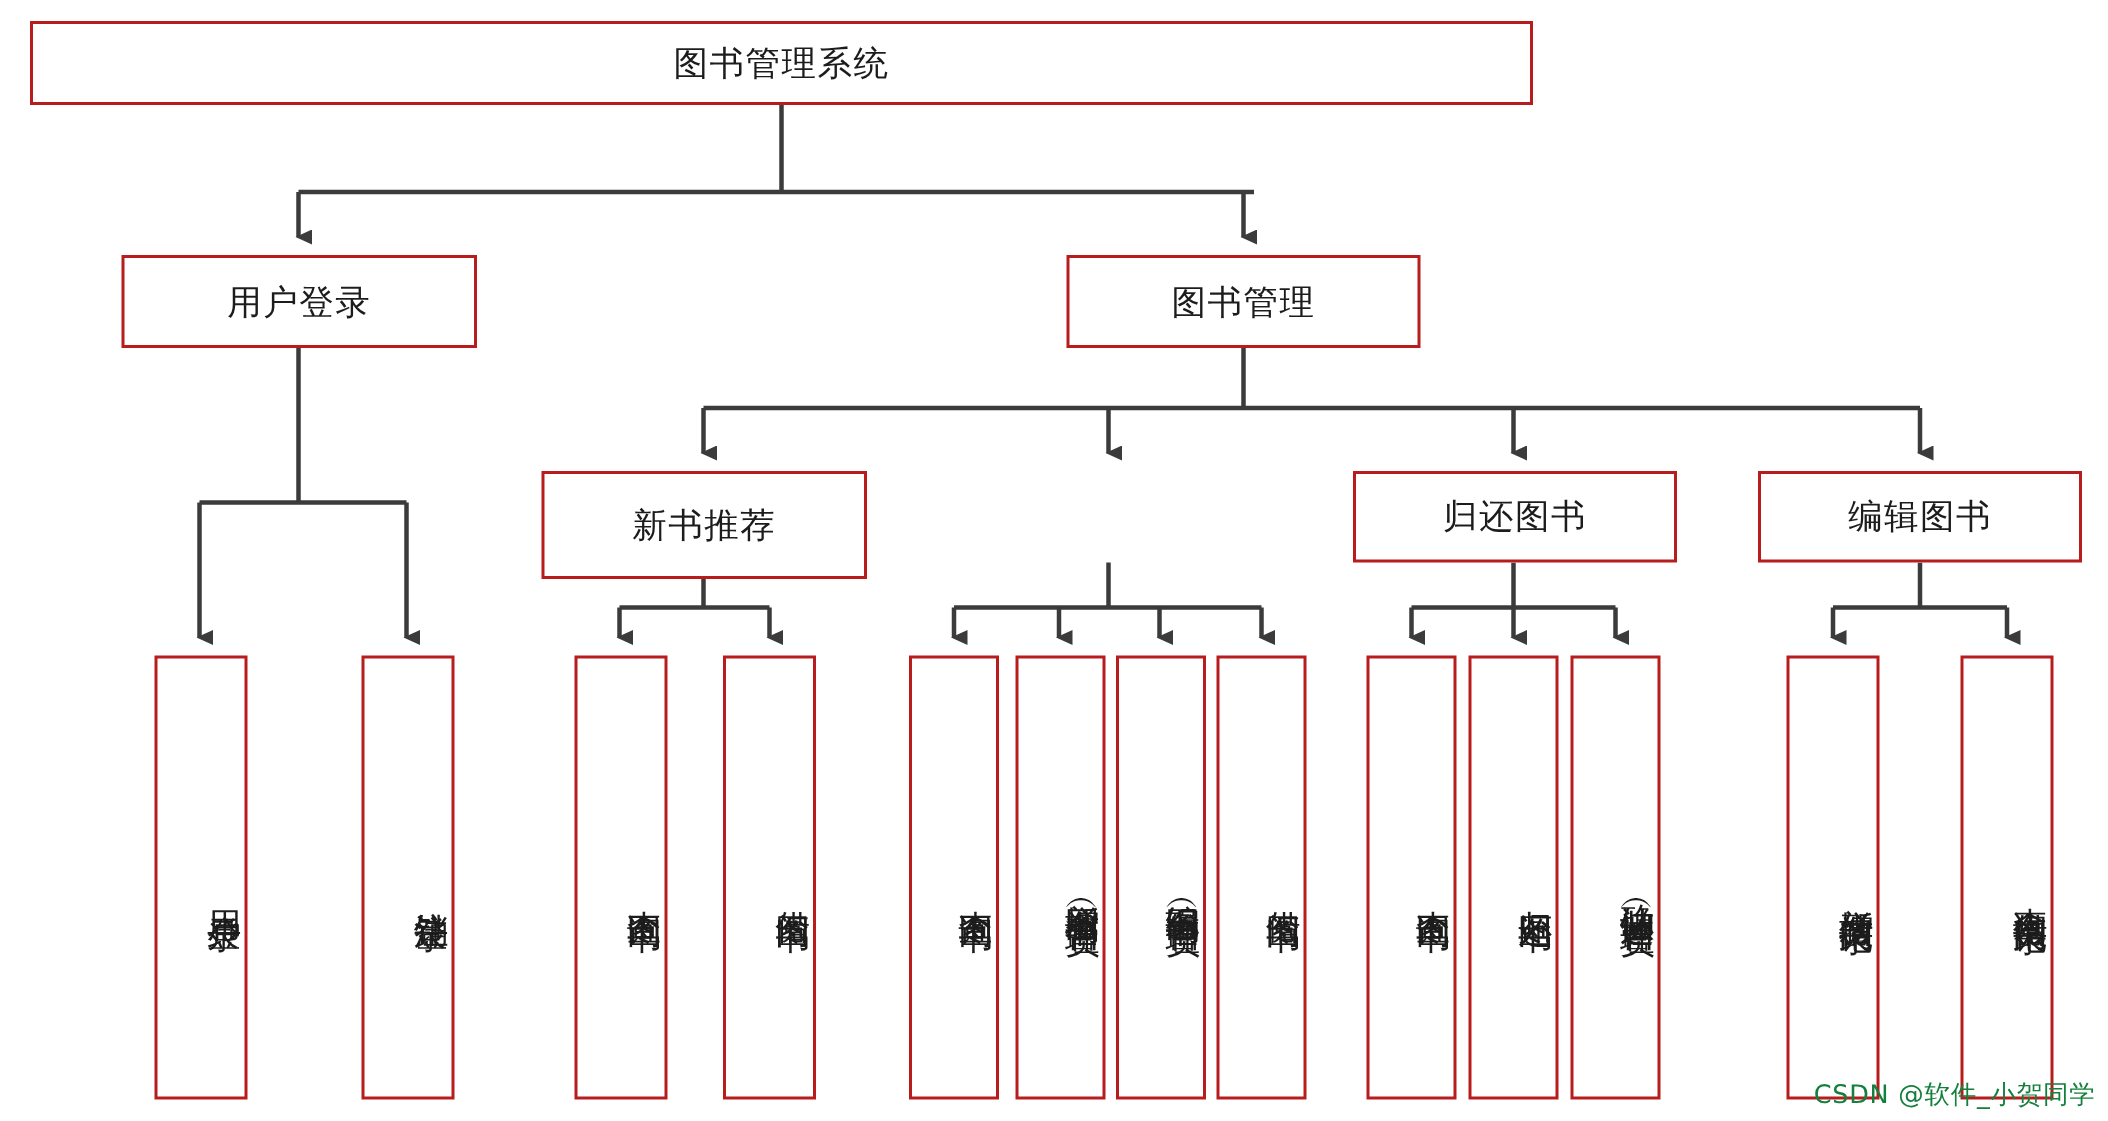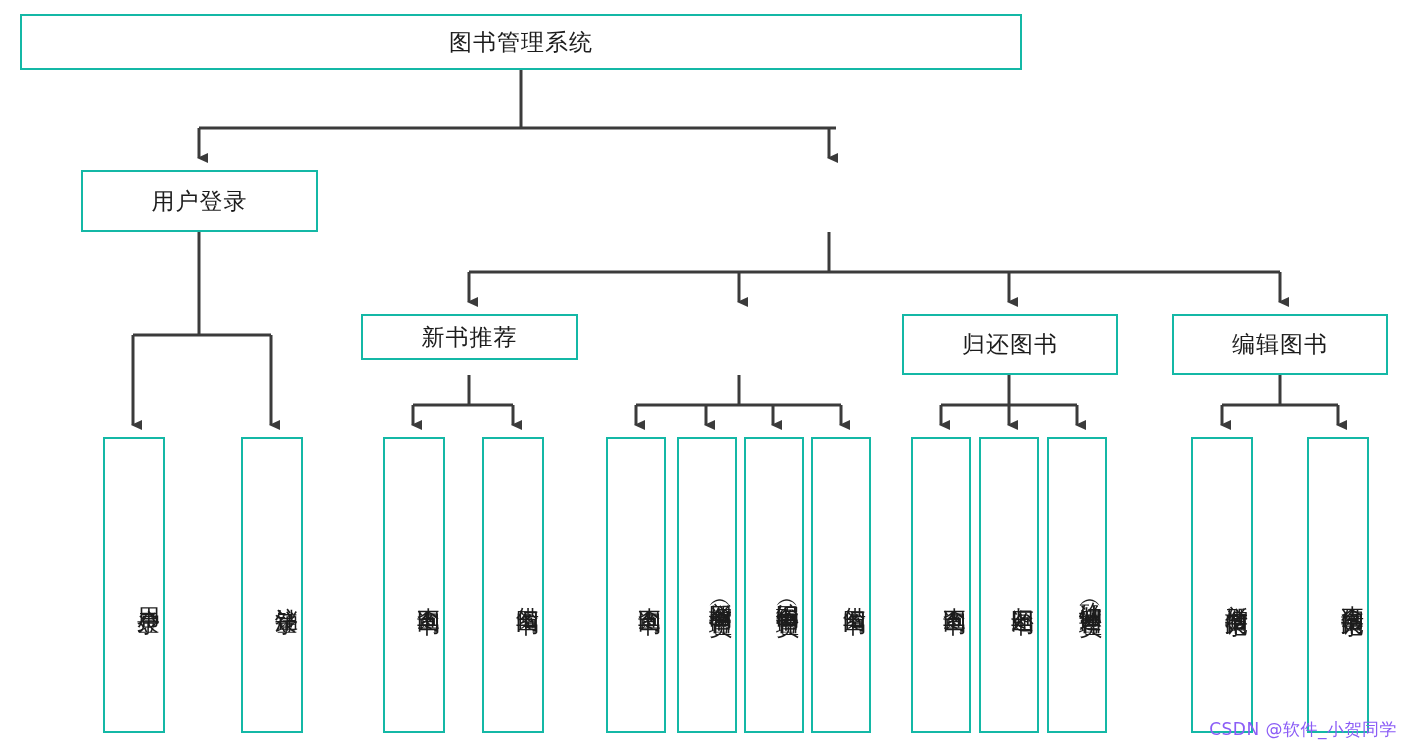--- a/index.html
+++ b/index.html
@@ -1,30 +1,30 @@
 <!DOCTYPE html>
 <html><head>
 <meta charset="utf-8">
 <style>
   html,body{margin:0;padding:0;background:#ffffff;}
   body{width:1405px;height:747px;position:relative;overflow:hidden;
        font-family:"DejaVu Sans","Liberation Sans",sans-serif;}
   #canvas{position:absolute;left:0;top:0;width:1405px;height:747px;}
   .node{position:absolute;box-sizing:border-box;background:#ffffff;
-        border:2px solid #14b8a6;display:flex;align-items:center;
+        border:2px solid #b91c1c;display:flex;align-items:center;
         justify-content:center;color:#1c1c1c;}
   .node.h{font-size:23px;letter-spacing:1px;}
   .leaf{writing-mode:vertical-rl;text-orientation:upright;
         font-size:23px;line-height:1.22;letter-spacing:2px;
         padding-top:16px;align-items:flex-start;justify-content:center;}
   .leaf .txt{writing-mode:vertical-rl;text-orientation:upright;display:block;}
   svg.links{position:absolute;left:0;top:0;width:1405px;height:747px;
             pointer-events:none;}
   .watermark{position:absolute;right:8px;bottom:6px;font-size:17px;
-             color:#8b5cf6;white-space:nowrap;letter-spacing:0.5px;}
+             color:#15803d;white-space:nowrap;letter-spacing:0.5px;}
 </style>
 </head>
 <body>
 
 <div id="canvas">
 
   <svg class="links" viewBox="0 0 1405 747">
     <defs>
       <marker id="arw" markerWidth="12" markerHeight="12" refX="5" refY="9" orient="auto" markerUnits="userSpaceOnUse">
         <path d="M0,0 L10,0 L5,11 Z" fill="#3b3b3b"></path>
@@ -74,22 +74,25 @@
     </g>
   </svg>
 
   <div class="node h" style="left:20px;top:14px;width:1002px;height:56px;">
     <span>图书管理系统</span>
   </div>
 
   <div class="node h" style="left:81px;top:170px;width:237px;height:62px;">
     <span>用户登录</span>
   </div>
+  <div class="node h" style="left:711px;top:170px;width:236px;height:62px;">
+    <span>图书管理</span>
+  </div>
 
-  <div class="node h" style="left:361px;top:314px;width:217px;height:46px;">
+  <div class="node h" style="left:361px;top:314px;width:217px;height:72px;">
     <span>新书推荐</span>
   </div>
   <div class="node h" style="left:902px;top:314px;width:216px;height:61px;">
     <span>归还图书</span>
   </div>
   <div class="node h" style="left:1172px;top:314px;width:216px;height:61px;">
     <span>编辑图书</span>
   </div>
 
   <div class="node leaf" style="left:103px;top:437px;width:62px;height:296px;">

